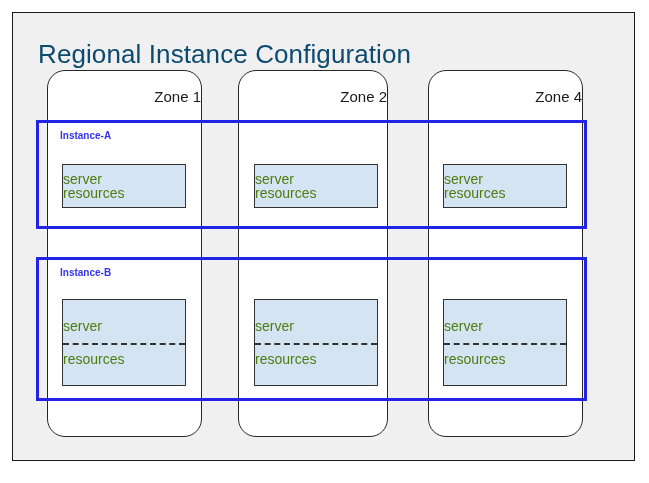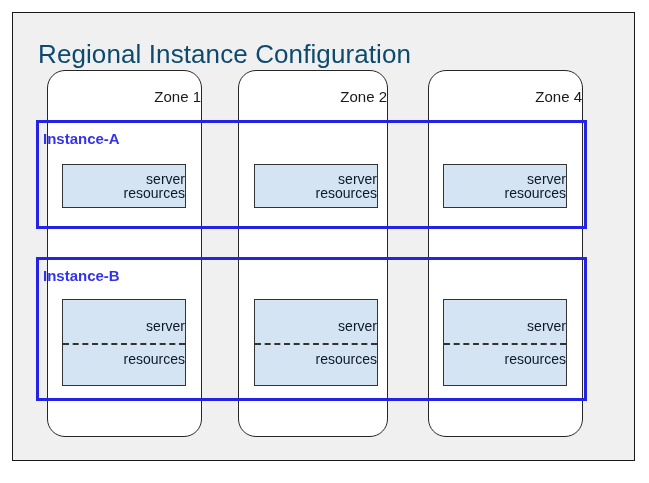--- a/index.html
+++ b/index.html
@@ -74,40 +74,40 @@
     width: 551px;
     border: 3px solid #2323e6;
     box-sizing: border-box;
     background: transparent;
   }
   .instance-band.band-a { top: 120px; height: 109px; }
   .instance-band.band-b { top: 257px; height: 144px; }
 
   .instance-label {
     position: absolute;
-    left: 4px;
+    left: 21px;
     top: 7px;
-    font-size: 15px;
+    font-size: 10px;
     font-weight: bold;
     color: #3333ee;
     white-space: nowrap;
   }
 
   
   .res-box {
     position: absolute;
     background: #d4e4f2;
     border: 1px solid #333333;
     box-sizing: border-box;
     display: flex;
     flex-direction: column;
-    align-items: flex-end;
+    align-items: flex-start;
     justify-content: center;
     font-size: 14px;
-    color: #0f172a;
+    color: #4d7c0f;
     line-height: 1.03;
   }
   .res-box .ln { display: block; }
 
   
   .res-box.short {
     top: 164px;
     width: 124px;
     height: 44px;
   }

